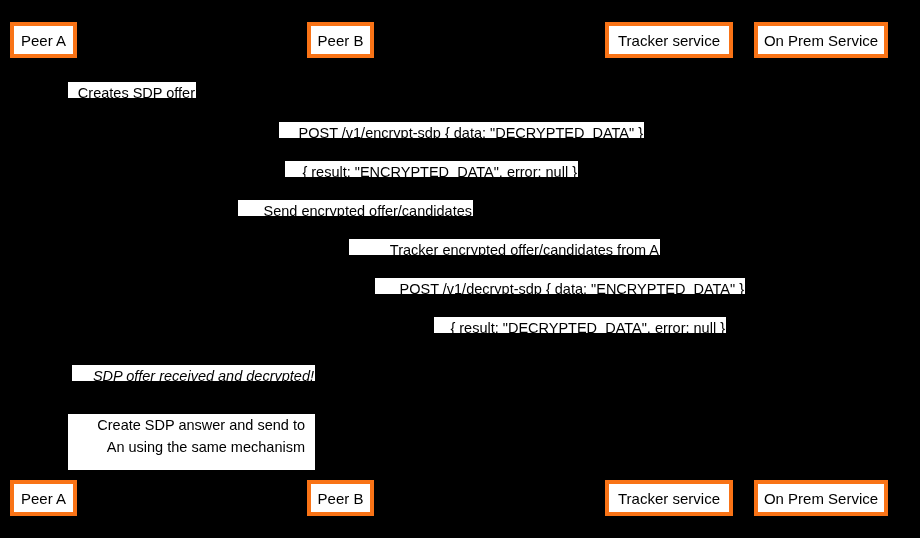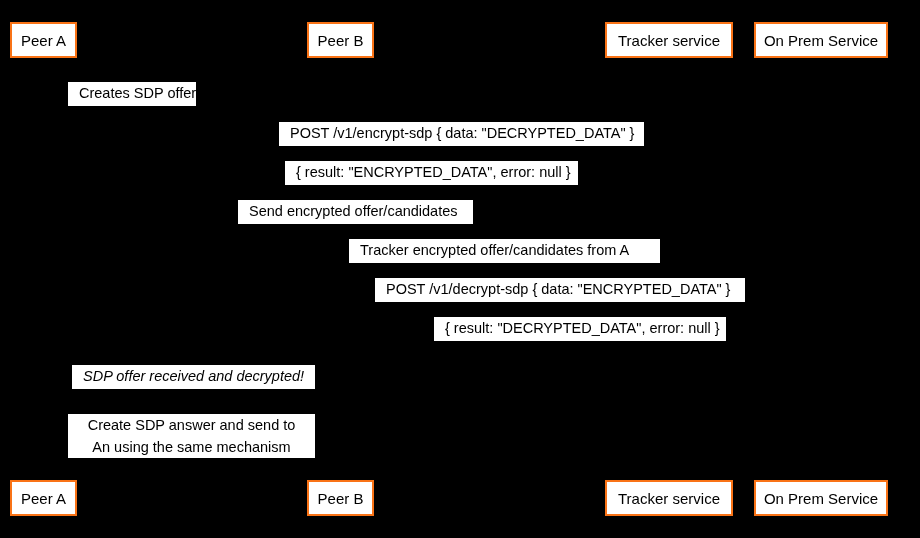--- a/index.html
+++ b/index.html
@@ -14,49 +14,48 @@
     height: 538px;
     background: #000000;
     overflow: hidden;
     font-family: "Liberation Sans", sans-serif;
   }
   
   .participant {
     position: absolute;
     background: #ffffff;
     color: #000000;
-    border: 2px solid #f97316;
+    border: 4px solid #f97316;
     box-sizing: border-box;
     font-size: 15px;
     line-height: 1;
     display: flex;
     align-items: center;
     justify-content: center;
     white-space: nowrap;
     height: 36px;
   }
   
   .label {
     position: absolute;
     background: #ffffff;
     color: #000000;
     font-size: 14.5px;
     line-height: 23px;
-    height: 24px;
+    height: 16px;
     box-sizing: border-box;
     white-space: nowrap;
     overflow: hidden;
-    text-align: left;
-    padding: 0 11px;
+    text-align: right;
+    padding: 0 1px;
   }
   .label.two-line {
-    height: 44px;
+    height: 56px;
     line-height: 22px;
     white-space: normal;
-    text-align: center;
     padding: 0 10px;
   }
   
   .lifeline {
     position: absolute;
     width: 1px;
     background: #000000;
     top: 58px;
     height: 422px;
   }

